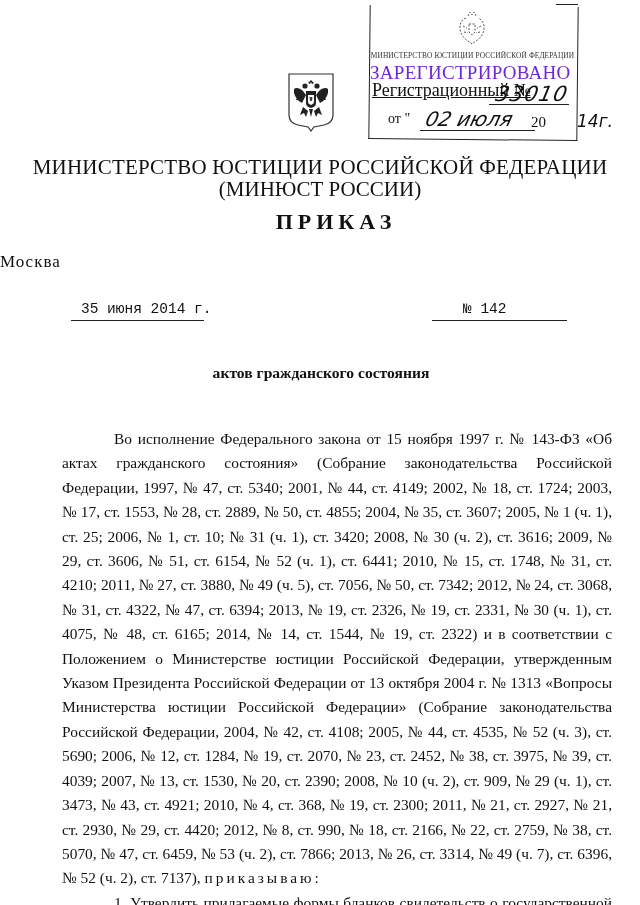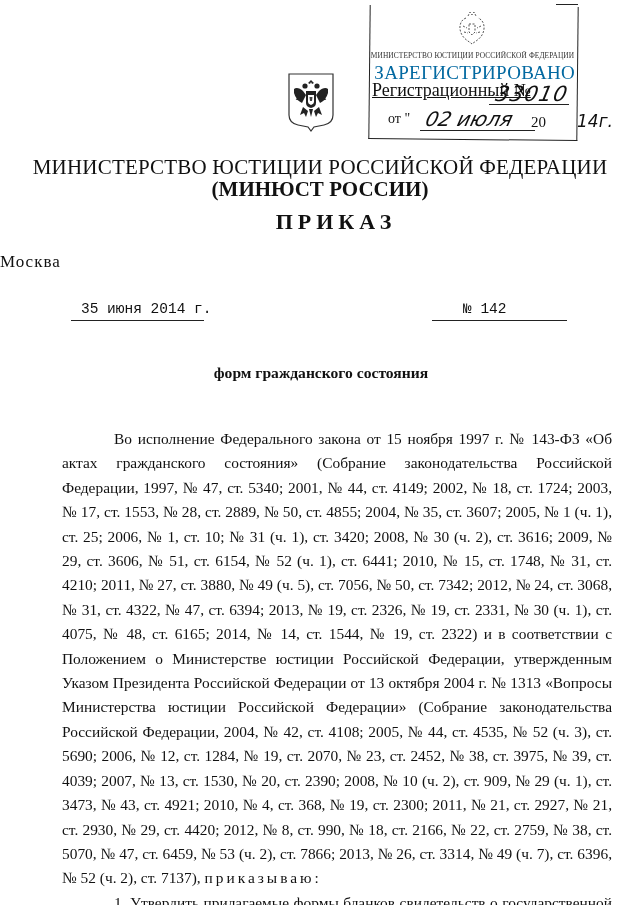--- a/index.html
+++ b/index.html
@@ -15,22 +15,22 @@
       border-left: 1.5px solid #222; border-bottom: 1.5px solid #222; border-right: 1.5px solid #222;
       transform: rotate(0.6deg);
     }
     .stamp-topline { left: 556px; top: 4px; width: 22px; border-top: 1.5px solid #222; }
     .stamp-emblem { left: 452px; top: 8px; width: 40px; height: 40px; }
     .stamp-ministry {
       left: 370px; top: 51px; width: 205px; text-align: center;
       font-size: 7.4px; letter-spacing: 0.1px; color: #333; white-space: nowrap;
     }
     .stamp-registered {
-      left: 370px; top: 62px; width: 205px; text-align: right;
-      font-size: 19px; letter-spacing: 0.3px; color: #0369a1; white-space: nowrap;
+      left: 370px; top: 62px; width: 205px; text-align: left;
+      font-size: 19px; letter-spacing: 0.3px; color: #6d28d9; white-space: nowrap;
     }
     .stamp-regno-label { left: 372px; top: 80px; font-size: 18px; white-space: nowrap; text-decoration: underline; }
     .stamp-regno-line { left: 489px; top: 104px; width: 80px; border-top: 1px solid #222; }
     .stamp-regno-value {
       left: 496px; top: 82px; font-size: 21px; font-style: italic;
       font-family: "DejaVu Sans", sans-serif; letter-spacing: 1px; white-space: nowrap;
       transform: skewX(-12deg);
     }
     .stamp-date-label { left: 388px; top: 111px; font-size: 14px; white-space: nowrap; }
     .stamp-date-line { left: 420px; top: 130px; width: 115px; border-top: 1px solid #222; }
@@ -45,21 +45,21 @@
     
     .coat { left: 286px; top: 71px; width: 50px; height: 62px; }
 
     
     .ministry {
       left: 0; top: 156px; width: 640px; text-align: center;
       font-size: 21px; line-height: 22px; letter-spacing: 0.2px;
     }
     .ministry-short {
       left: 0; top: 178px; width: 640px; text-align: center;
-      font-size: 21px; line-height: 22px; font-weight: bold;
+      font-size: 21px; line-height: 22px;
     }
     .order-title {
       left: 0; top: 209px; width: 640px; text-align: center;
       font-size: 22px; font-weight: bold; letter-spacing: 5px; padding-left: 16px;
     }
     .city {
       left: 0; top: 252px; width: 640px; text-align: left;
       font-size: 17px; letter-spacing: 1px;
     }
 
@@ -136,19 +136,19 @@
 <div class="abs ministry-short">(МИНЮСТ РОССИИ)</div>
 <div class="abs order-title">ПРИКАЗ</div>
 <div class="abs city">Москва</div>
 
 <div class="abs date-text">35 июня 2014 г.</div>
 <div class="abs date-line"></div>
 <div class="abs number-text">№ 142</div>
 <div class="abs number-line"></div>
 
 <div class="abs subject">
-  <div>форм гражданского состояния</div>
+  <div>актов гражданского состояния</div>
 </div>
 
 <div class="abs body-text">
   <p><span>Во исполнение Федерального закона от 15 ноября 1997 г. № 143-ФЗ «Об актах гражданского состояния» (Собрание законодательства Российской Федерации, 1997, № 47, ст. 5340; 2001, № 44, ст. 4149; 2002, № 18, ст. 1724; 2003, № 17, ст. 1553, № 28, ст. 2889, № 50, ст. 4855; 2004, № 35, ст. 3607; 2005, № 1 (ч. 1), ст. 25; 2006, № 1, ст. 10; № 31 (ч. 1), ст. 3420; 2008, № 30 (ч. 2), ст. 3616; 2009, № 29, ст. 3606, № 51, ст. 6154, № 52 (ч. 1), ст. 6441; 2010, № 15, ст. 1748, № 31, ст. 4210; 2011, № 27, ст. 3880, № 49 (ч. 5), ст. 7056, № 50, ст. 7342; 2012, № 24, ст. 3068, № 31, ст. 4322, № 47, ст. 6394; 2013, № 19, ст. 2326, № 19, ст. 2331, № 30 (ч. 1), ст. 4075, № 48, ст. 6165; 2014, № 14, ст. 1544, № 19, ст. 2322) и в соответствии с Положением о Министерстве юстиции Российской Федерации, утвержденным Указом Президента Российской Федерации от 13 октября 2004 г. № 1313 «Вопросы Министерства юстиции Российской Федерации» (Собрание законодательства Российской Федерации, 2004, № 42, ст. 4108; 2005, № 44, ст. 4535, № 52 (ч. 3), ст. 5690; 2006, № 12, ст. 1284, № 19, ст. 2070, № 23, ст. 2452, № 38, ст. 3975, № 39, ст. 4039; 2007, № 13, ст. 1530, № 20, ст. 2390; 2008, № 10 (ч. 2), ст. 909, № 29 (ч. 1), ст. 3473, № 43, ст. 4921; 2010, № 4, ст. 368, № 19, ст. 2300; 2011, № 21, ст. 2927, № 21, ст. 2930, № 29, ст. 4420; 2012, № 8, ст. 990, № 18, ст. 2166, № 22, ст. 2759, № 38, ст. 5070, № 47, ст. 6459, № 53 (ч. 2), ст. 7866; 2013, № 26, ст. 3314, № 49 (ч. 7), ст. 6396, № 52 (ч. 2), ст. 7137), </span><span class="spaced">приказываю:</span></p>
   <p>1. Утвердить прилагаемые формы бланков свидетельств о государственной регистрации актов гражданского состояния.</p>
 </div>
 
 </body></html>

